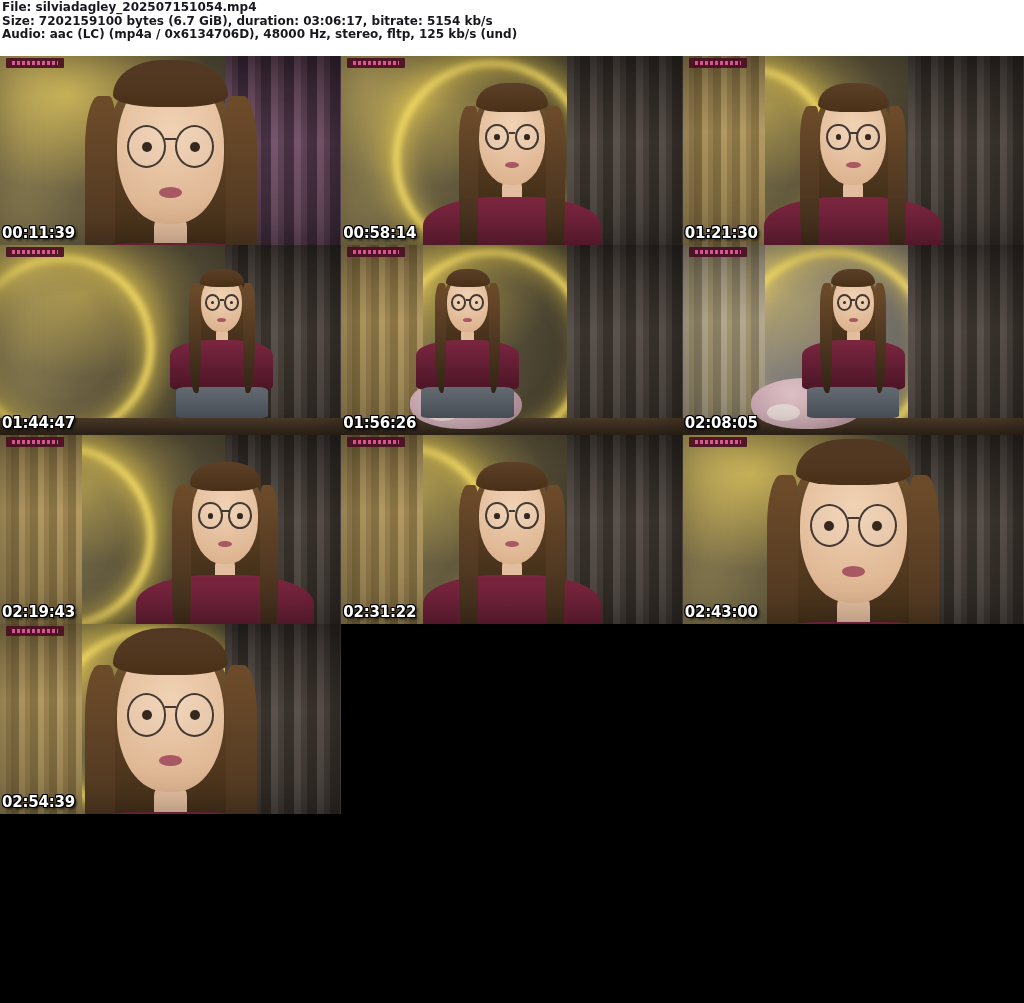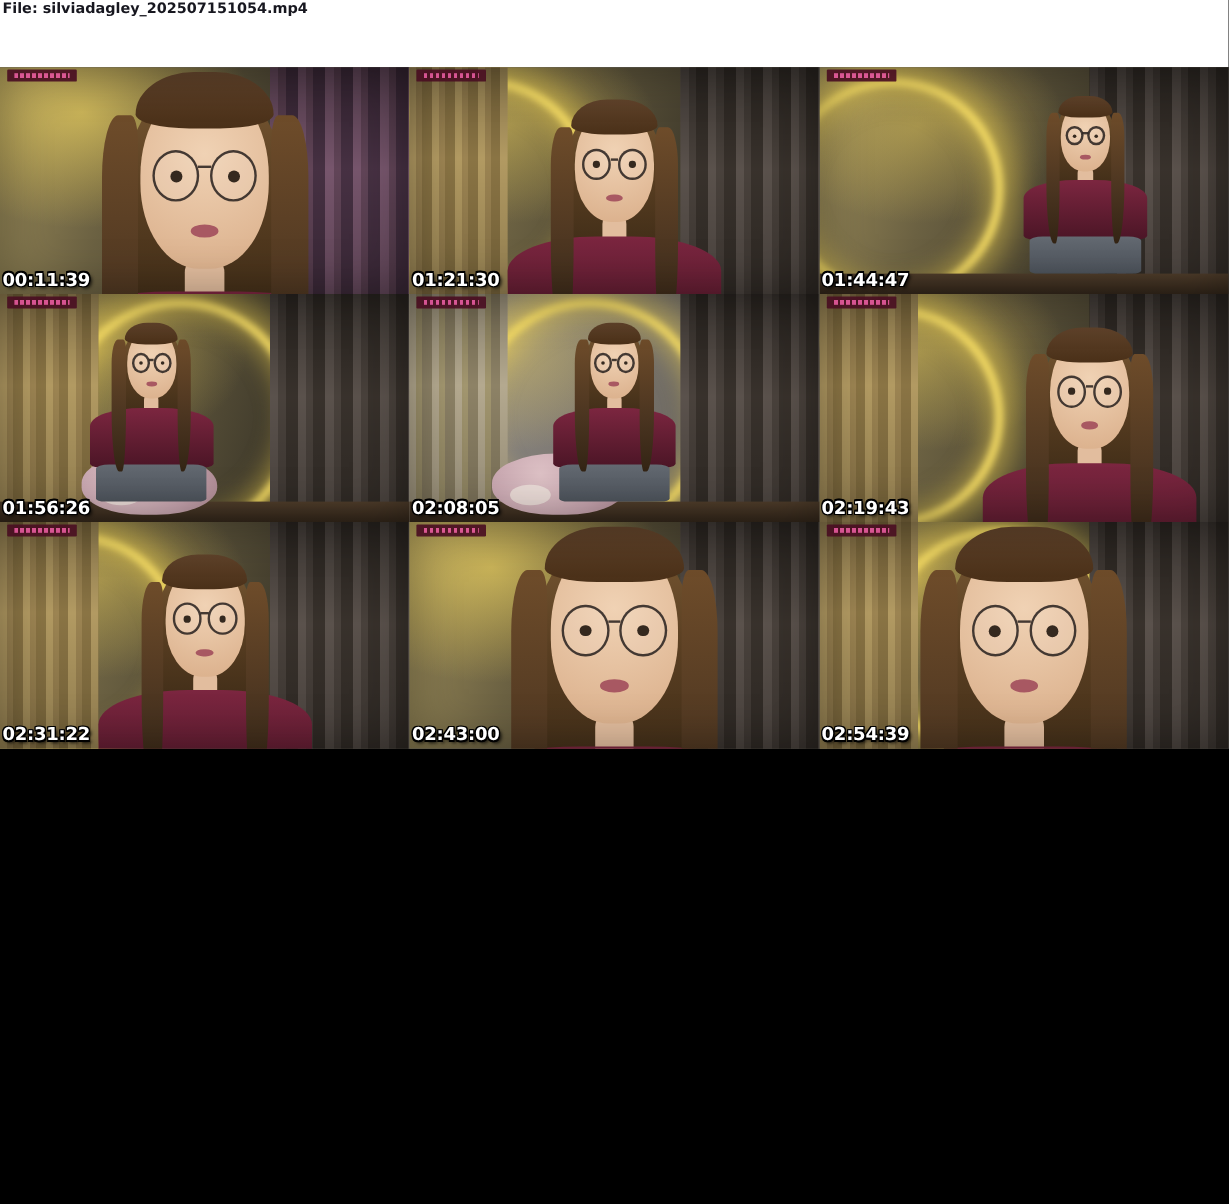--- a/index.html
+++ b/index.html
@@ -20,21 +20,21 @@
 
   
   .grid {
     display: grid;
     grid-template-columns: repeat(3, 1fr);
     grid-auto-rows: calc((1003px - 56px) / 5);
     width: 100%;
   }
 
   .thumb {
-    position: relative; overflow: hidden; background: #737373;
+    position: relative; overflow: hidden; background: #a21caf;
     --wall: linear-gradient(105deg, #9c8d5a 0%, #6b6142 30%, #453f2e 62%, #2c281f 100%);
     --curtR1: #5f5650; --curtR2: #3b342e; --curtR3: #4d453f;
     --curtL-display: none; --curtL1: #b29a62; --curtL2: #8a7444; --curtL3: #9c8452;
   }
   .thumb.p-purple { --curtR1: #7d5a72; --curtR2: #4a3346; --curtR3: #66485c; }
   .thumb.p-tan    { --curtL-display: block; }
   .thumb.p-gray   {
     --wall: linear-gradient(100deg, #96928d 0%, #7c7771 45%, #585449 100%);
     --curtL-display: block; --curtL1: #b4a98f; --curtL2: #8d8266; --curtL3: #a2966f;
   }
@@ -201,20 +201,22 @@
     box-shadow: inset 0 0 42px rgba(0,0,0,.35);
   }
 </style>
 </head>
 <body>
 
 <div class="sheet">
 
   <header class="meta">
     <div class="meta-line">File: silviadagley_202507151054.mp4</div>
+    <div class="meta-line">Size: 7202159100 bytes (6.7 GiB), duration: 03:06:17, bitrate: 5154 kb/s</div>
+    <div class="meta-line">Audio: aac (LC) (mp4a / 0x6134706D), 48000 Hz, stereo, fltp, 125 kb/s (und)</div>
   </header>
 
   <div class="grid" id="grid">
       <figure class="thumb v-closeup p-purple ring-glow pos-center" aria-label="close-up of person with glasses, hand near lips, purple curtain right">
     <div class="wall"></div>
     <div class="glow"></div>
 
     <div class="curtain curtain-right"></div>
 
     <div class="person">
@@ -229,20 +231,46 @@
           <div class="lens"></div>
           <div class="lens"></div>
         </div>
         <div class="mouth"></div>
       </div>
     </div>
     <div class="vignette"></div>
     <div class="watermark"></div>
     <figcaption class="timestamp">00:11:39</figcaption>
   </figure>
+      <figure class="thumb v-medium p-olive ring-center pos-center" aria-label="person centered with hands on chest, ring light behind">
+    <div class="wall"></div>
+    <div class="glow"></div>
+    <div class="ring"></div>
+
+    <div class="curtain curtain-right"></div>
+
+    <div class="person">
+      <div class="hair"></div>
+      <div class="strand strand-l"></div>
+      <div class="strand strand-r"></div>
+      <div class="neck"></div>
+      <div class="shirt"></div>
+
+      <div class="face">
+        <div class="glasses">
+          <div class="lens"></div>
+          <div class="lens"></div>
+        </div>
+        <div class="mouth"></div>
+      </div>
+    </div>
+    <div class="vignette"></div>
+    <div class="watermark"></div>
+    <figcaption class="timestamp">00:58:14</figcaption>
+  </figure>
       <figure class="thumb v-medium p-tan ring-left pos-center" aria-label="person centered, tan curtains left, gesturing hand">
     <div class="wall"></div>
     <div class="glow"></div>
     <div class="ring"></div>
     <div class="curtain curtain-left"></div>
     <div class="curtain curtain-right"></div>
 
     <div class="person">
       <div class="hair"></div>
       <div class="strand strand-l"></div>

